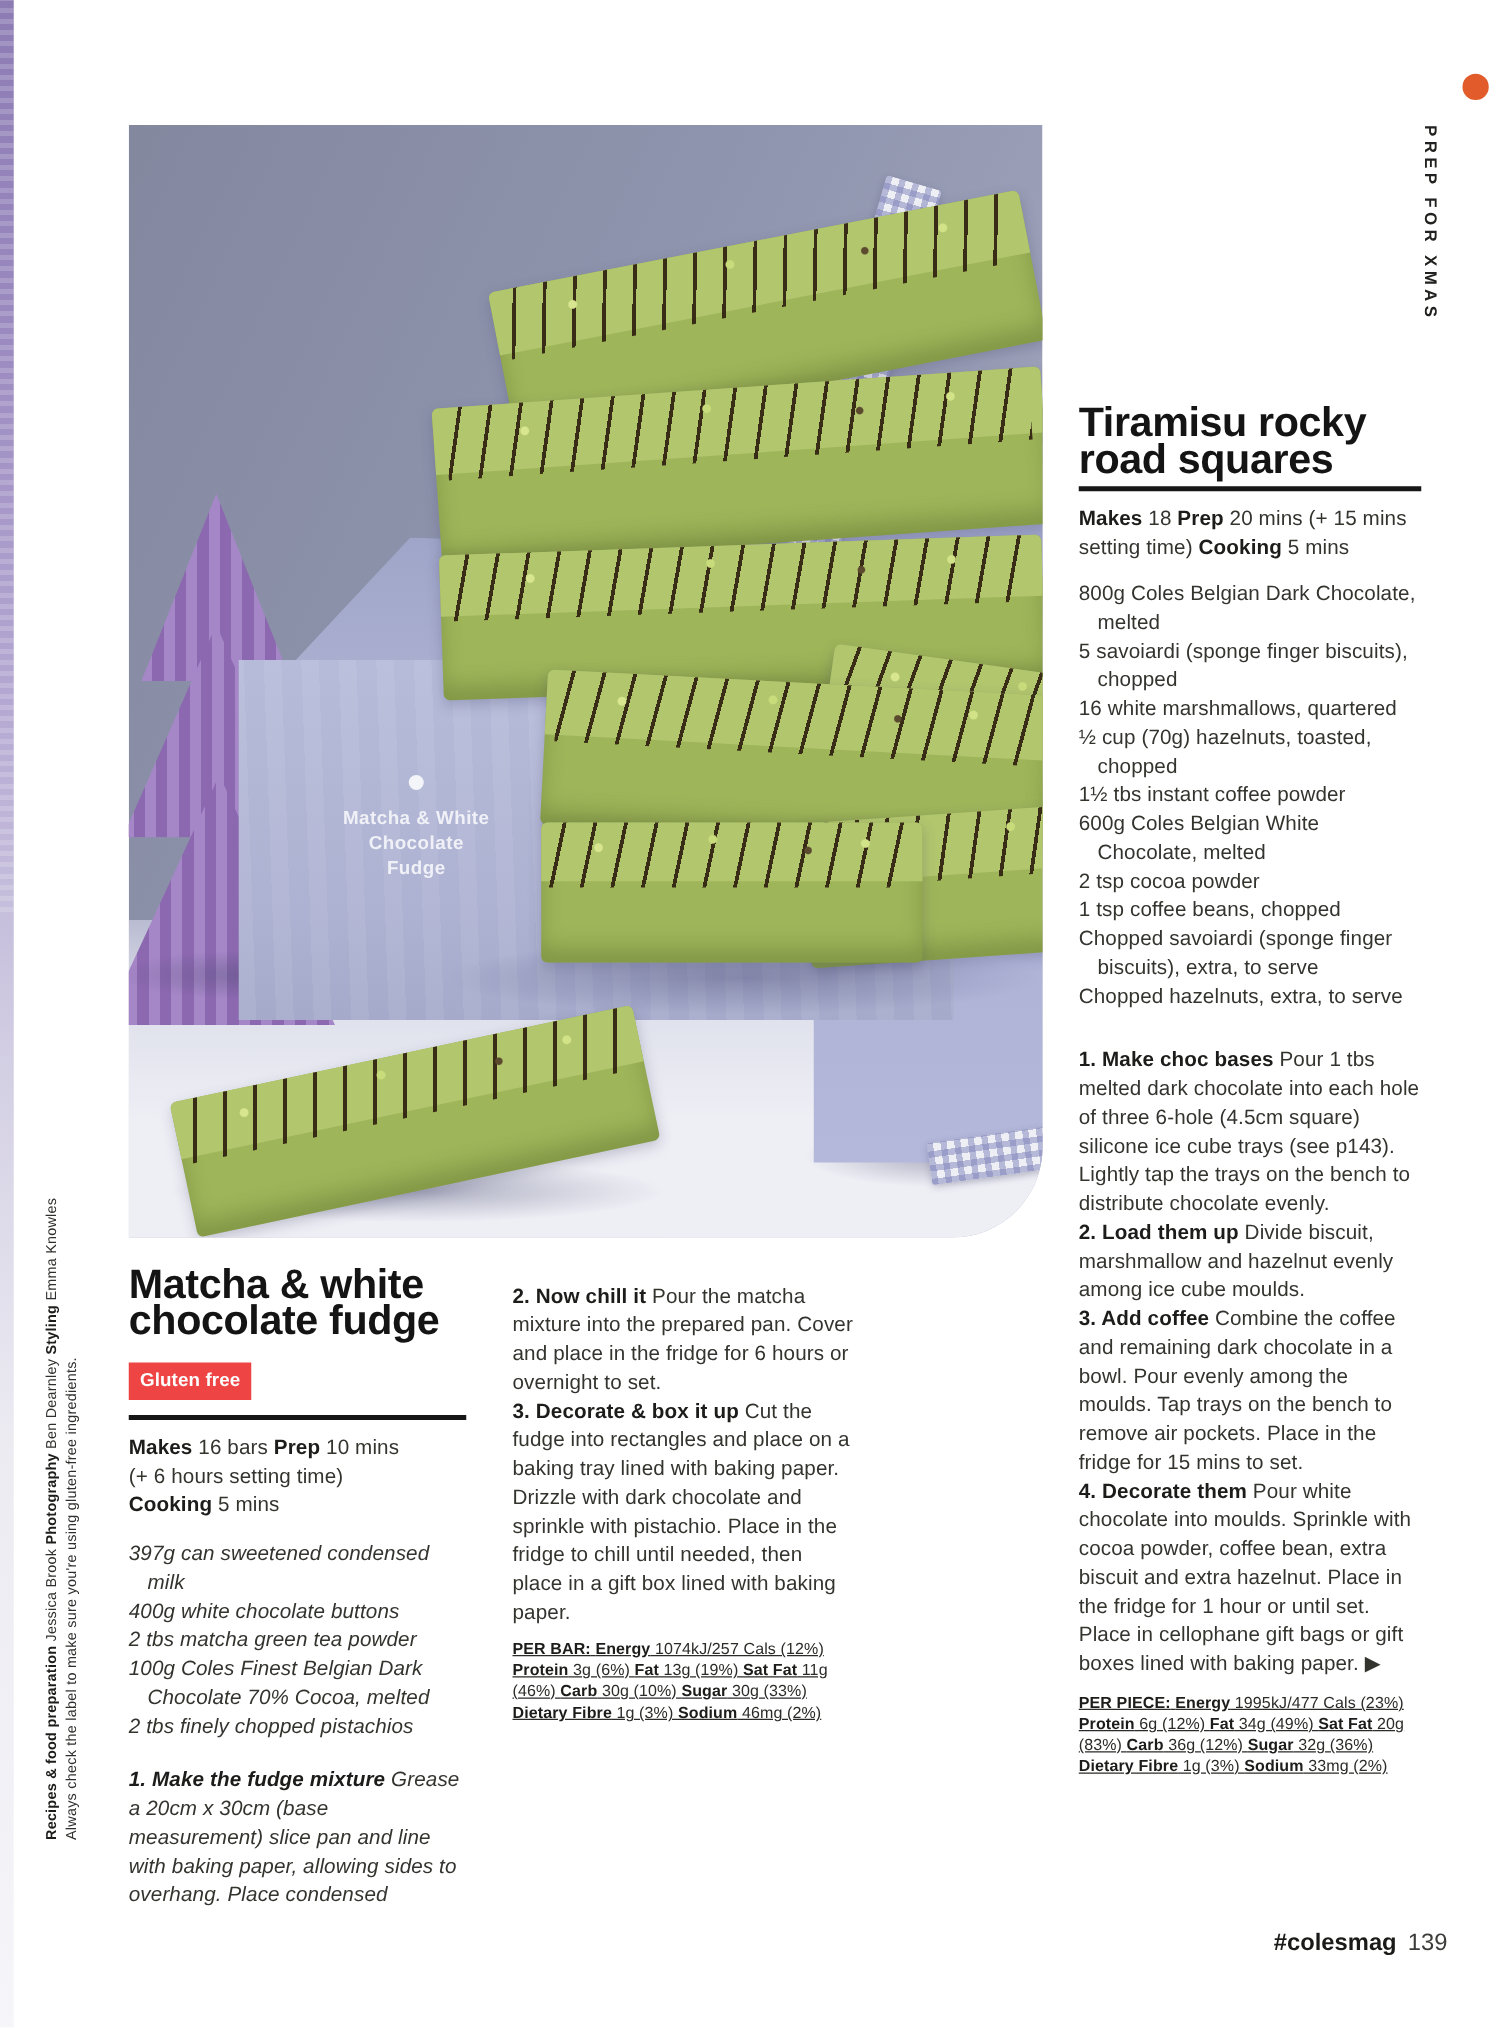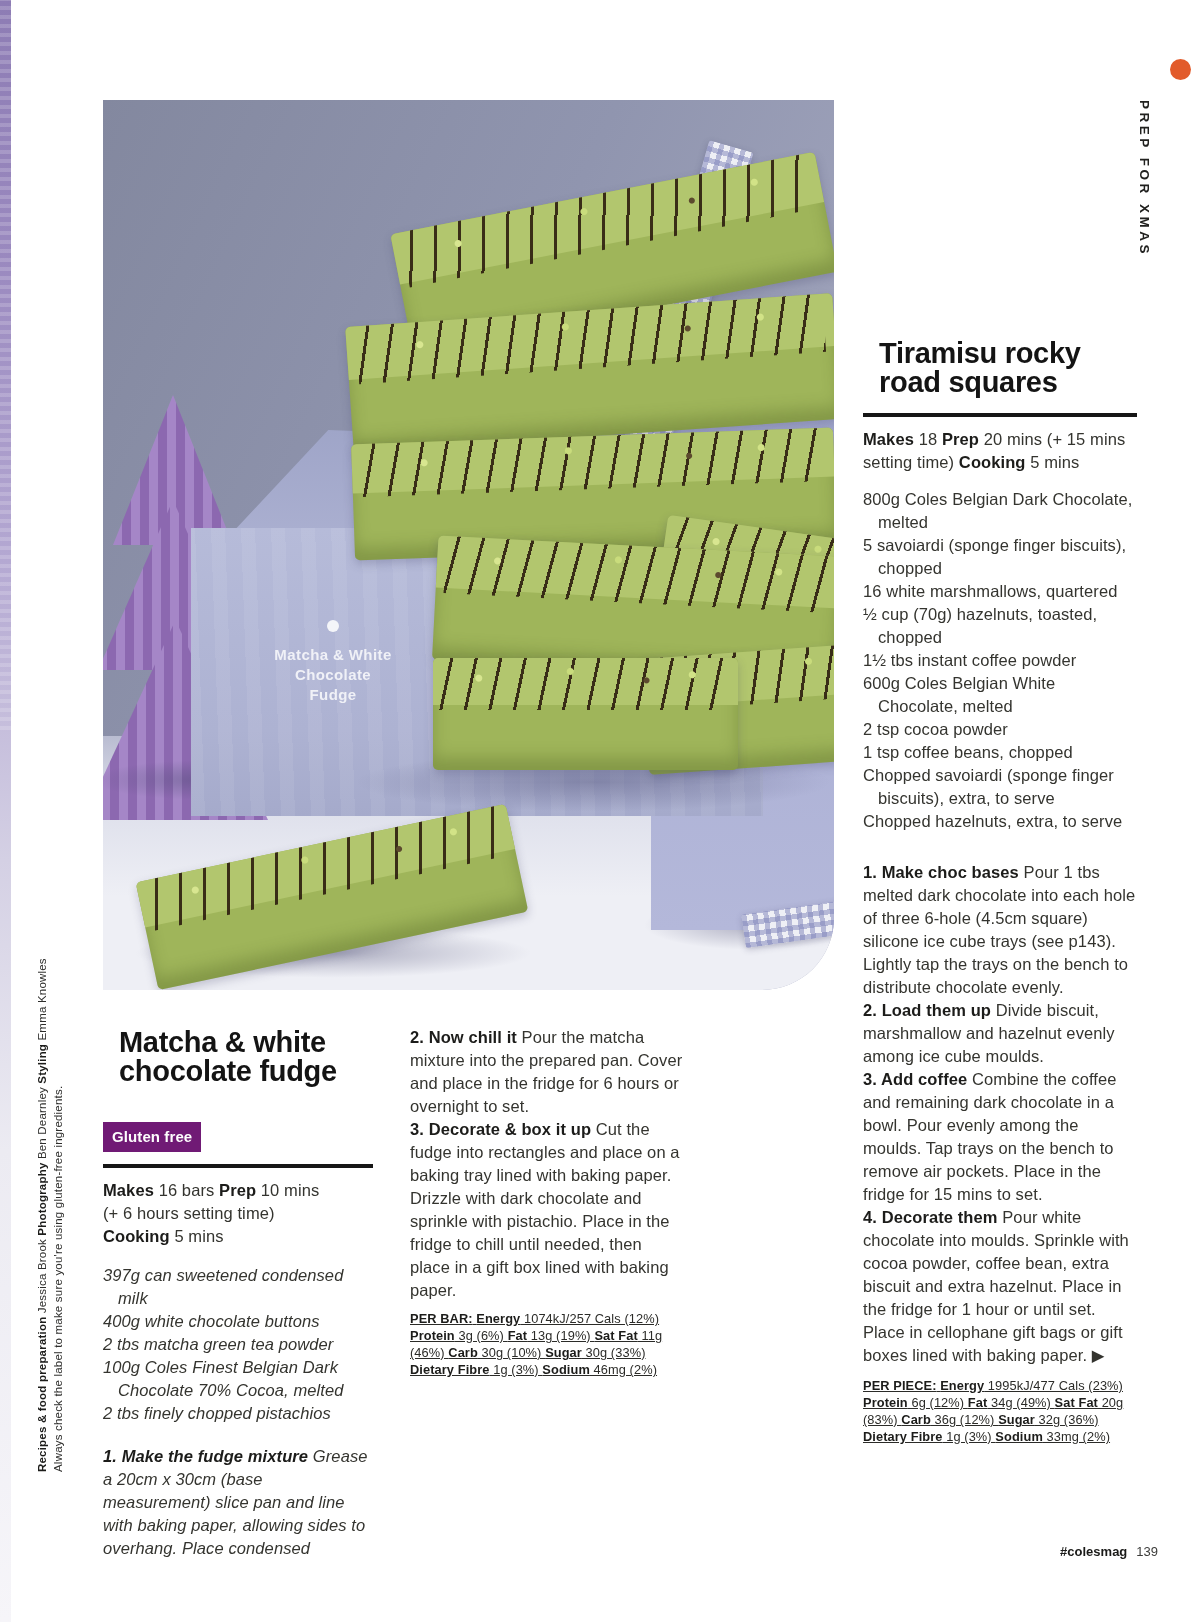--- a/index.html
+++ b/index.html
@@ -64,44 +64,44 @@
   .f1{left:40px;top:742px;width:378px;height:110px;transform:rotate(-12deg);}
   .photo-label{position:absolute;left:105px;top:545px;width:250px;text-align:center;
     color:#f0f1f7;font-size:15px;line-height:20px;font-weight:700;letter-spacing:.4px;white-space:pre-line;}
   .label-dot{position:absolute;left:224px;top:520px;width:12px;height:12px;border-radius:50%;background:#f4f5f9;}
 
   
   .col{position:absolute;font-size:16.5px;line-height:23px;letter-spacing:.1px;}
   .col-right{left:863px;top:323px;width:274px;}
   .col-left{left:103px;top:1012px;width:270px;}
   .col-mid{left:410px;top:1026px;width:276px;}
-  h2{margin:16px;font-size:29px;line-height:29px;font-weight:700;color:#141414;
+  h2{margin:0;font-size:33px;line-height:29px;font-weight:700;color:#141414;
      letter-spacing:-.3px;white-space:pre-line;}
   .rule{height:4px;background:#161616;margin-top:8px;}
-  .badge{display:inline-block;margin-top:7px;background:#701a75;color:#fdfdfd;
+  .badge{display:inline-block;margin-top:7px;background:#ef4444;color:#fdfdfd;
          font-size:15px;font-weight:700;padding:3px 9px 4px;}
   .meta{margin-top:11px;}
   .ings{margin-top:15px;}
   .ing{padding-left:15px;text-indent:-15px;}
   .method{margin-top:28px;}
   .method p{margin:0;}
   .nutri{margin-top:10px;font-size:12.8px;line-height:17px;color:#2b2b28;text-decoration:underline;}
   .col-mid .nutri{margin-top:8px;}
   .col-left .method{margin-top:20px;font-style:italic;}
   .col-left .ings{margin-top:16px;font-style:italic;}
   .col-mid p{margin:0;}
 
   
   .vert{position:absolute;white-space:nowrap;font-size:11.5px;letter-spacing:.2px;color:#2e2e2c;}
   .credits{left:36px;top:1472px;transform:rotate(-90deg);transform-origin:0 0;}
   .glunote{left:52px;top:1472px;transform:rotate(-90deg);transform-origin:0 0;}
   .prep-tag{position:absolute;left:1152px;top:100px;transform:rotate(90deg);transform-origin:0 0;
     white-space:nowrap;font-size:13.5px;font-weight:700;letter-spacing:3.5px;color:#21211f;}
   .dot{position:absolute;left:1170px;top:59px;width:21px;height:21px;border-radius:50%;}
-  .footer{position:absolute;left:900px;top:1544px;width:258px;text-align:right;font-size:13px;color:#2f2f2d;}
+  .footer{position:absolute;left:900px;top:1544px;width:258px;text-align:right;font-size:19px;color:#2f2f2d;}
   .footer .tag{font-weight:700;color:#1a1a18;}
   .footer .num{margin-left:9px;font-weight:400;color:#3c3c3a;}
 </style>
 </head>
 <body>
 
 <main>
 
   <div class="bleed">
       <div class="tex"></div>

